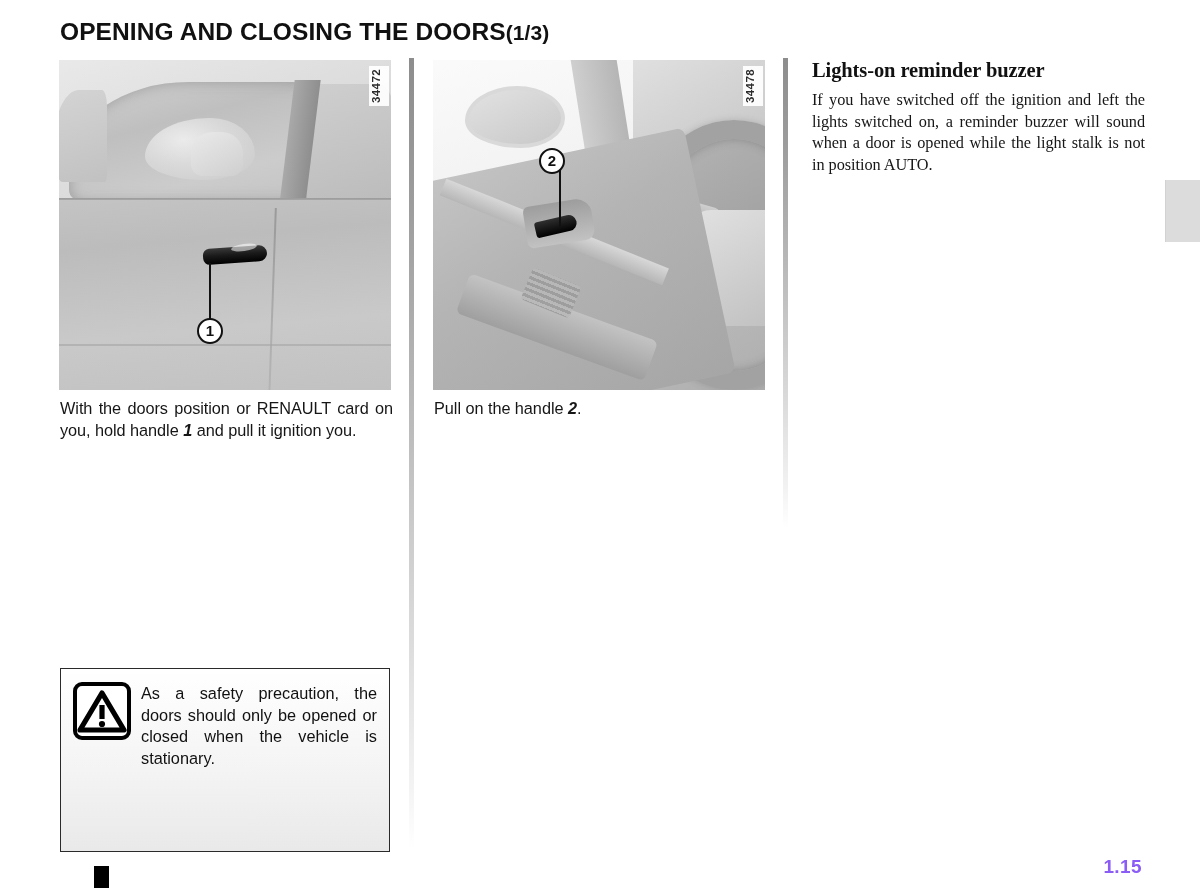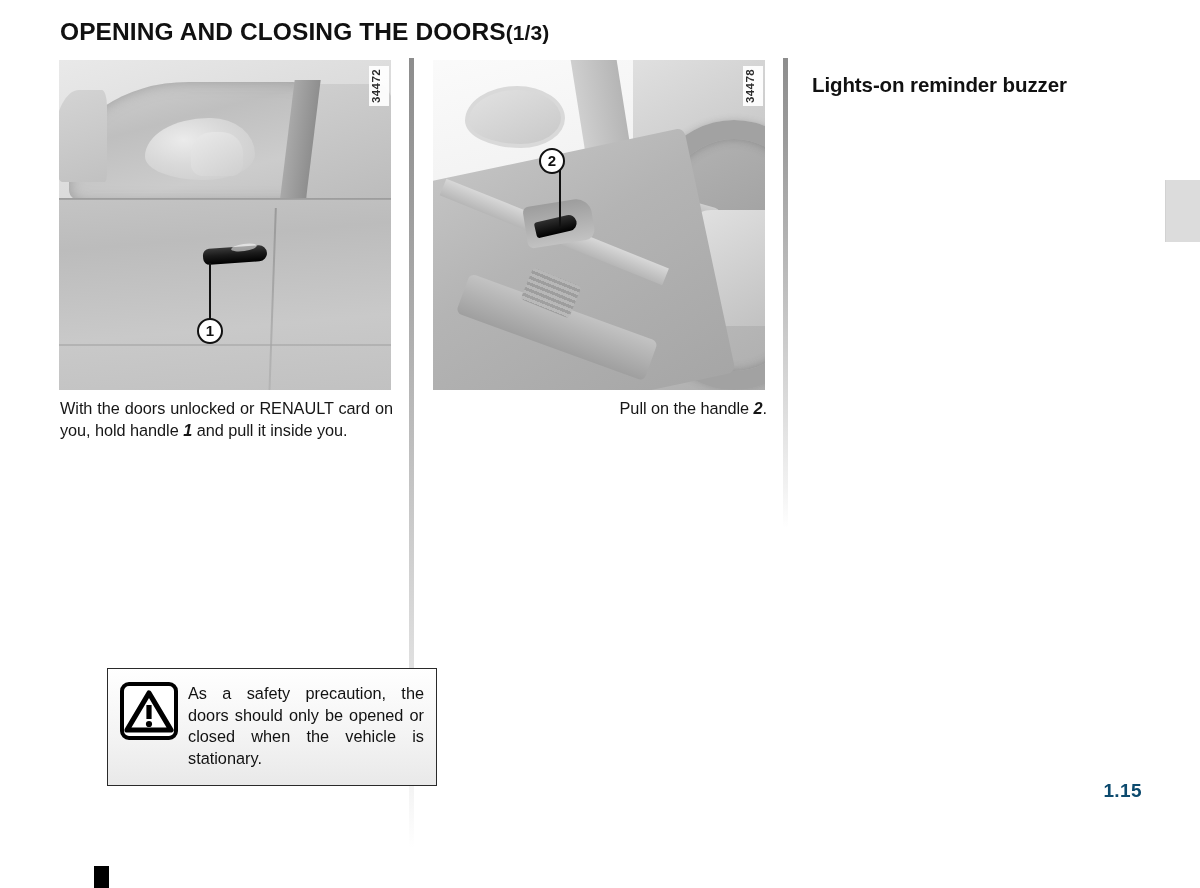--- a/index.html
+++ b/index.html
@@ -61,24 +61,24 @@
     top: 866px;
     width: 15px;
     height: 28px;
     background: #000000;
   }
 
   
   .page-number {
     position: absolute;
     right: 58px;
-    top: 780px;
+    top: 856px;
     font-size: 19px;
     font-weight: bold;
-    color: #0c4a6e;
+    color: #8b5cf6;
     letter-spacing: 0.4px;
   }
 
   
   .figure {
     position: absolute;
     width: 332px;
     height: 330px;
     overflow: hidden;
     background: #d8d8d8;
@@ -290,54 +290,53 @@
     border-radius: 4px;
     transform: rotate(-18deg);
   }
 
   
   .col {
     position: absolute;
   }
   .col-left  { left: 60px;  top: 398px; width: 333px; }
   .col-mid   { left: 434px; top: 398px; width: 333px; }
-  .col-right { left: 812px; top: 72px;  width: 333px; }
+  .col-right { left: 812px; top: 58px;  width: 333px; font-family: Liberation Serif, serif; }
 
   h2.section-head {
     margin: 0 0 9px 0;
     font-size: 20.5px;
     line-height: 25px;
     font-weight: bold;
     color: #111111;
     letter-spacing: -0.1px;
   }
   h2.section-head.tight { margin-bottom: 6px; }
 
   p.body-text {
     margin: 0;
     font-size: 16.3px;
     line-height: 21.6px;
     text-align: justify;
     color: #161616;
     letter-spacing: -0.05px;
   }
-  p.body-text.left-al { text-align: right; }
+  p.body-text.left-al { text-align: left; }
   p.body-text b { font-weight: bold; font-style: italic; }
 
   
   .warn-box {
     position: absolute;
     left: 60px;
     top: 668px;
     width: 330px;
-    height: 118px;
+    height: 184px;
     border: 1.5px solid #2a2a2a;
     box-sizing: border-box;
     background: linear-gradient(to bottom, #ffffff 0%, #f4f4f4 55%, #e9e9e9 100%);
-    margin-left: 47px;
   }
   .warn-icon {
     position: absolute;
     left: 12px;
     top: 13px;
     width: 58px;
     height: 58px;
   }
   .warn-text {
     position: absolute;
@@ -399,32 +398,33 @@
   <div class="f2-speaker"></div>
   <div class="f2-handle-rec"></div>
   <div class="f2-handle"></div>
   <div class="leader" style="left:126px; top:110px; width:2px; height:58px;"></div>
   <div class="callout" style="left:106px; top:88px;">2</div>
   <div class="fig-ref">34478</div>
 </div>
 
 <div class="col col-left">
   <p class="body-text">
-    <span>With the doors unlocked or RENAULT card on you, hold handle </span><b>1</b><span> and pull it inside you.</span>
+    <span>With the doors position or RENAULT card on you, hold handle </span><b>1</b><span> and pull it ignition you.</span>
   </p>
 </div>
 
 <div class="col col-mid">
   <p class="body-text left-al">
     <span>Pull on the handle </span><b>2</b><span>.</span>
   </p>
 </div>
 
 <div class="col col-right">
   <h2 class="section-head tight">Lights-on reminder buzzer</h2>
+  <p class="body-text">If you have switched off the ignition and left the lights switched on, a reminder buzzer will sound when a door is opened while the light stalk is not in position AUTO.</p>
 </div>
 
 <div class="warn-box">
   <div class="warn-icon">
     <svg viewBox="0 0 58 58" width="58" height="58" aria-hidden="true">
       <rect x="2" y="2" width="54" height="54" rx="7" ry="7" fill="#ffffff" stroke="#000000" stroke-width="4"></rect>
       <path d="M29 11 L51 48 L7 48 Z" fill="none" stroke="#000000" stroke-width="5.2" stroke-linejoin="round"></path>
       <rect x="26.4" y="23" width="5.2" height="14" fill="#000000"></rect>
       <circle cx="29" cy="42" r="3.1" fill="#000000"></circle>
     </svg>

